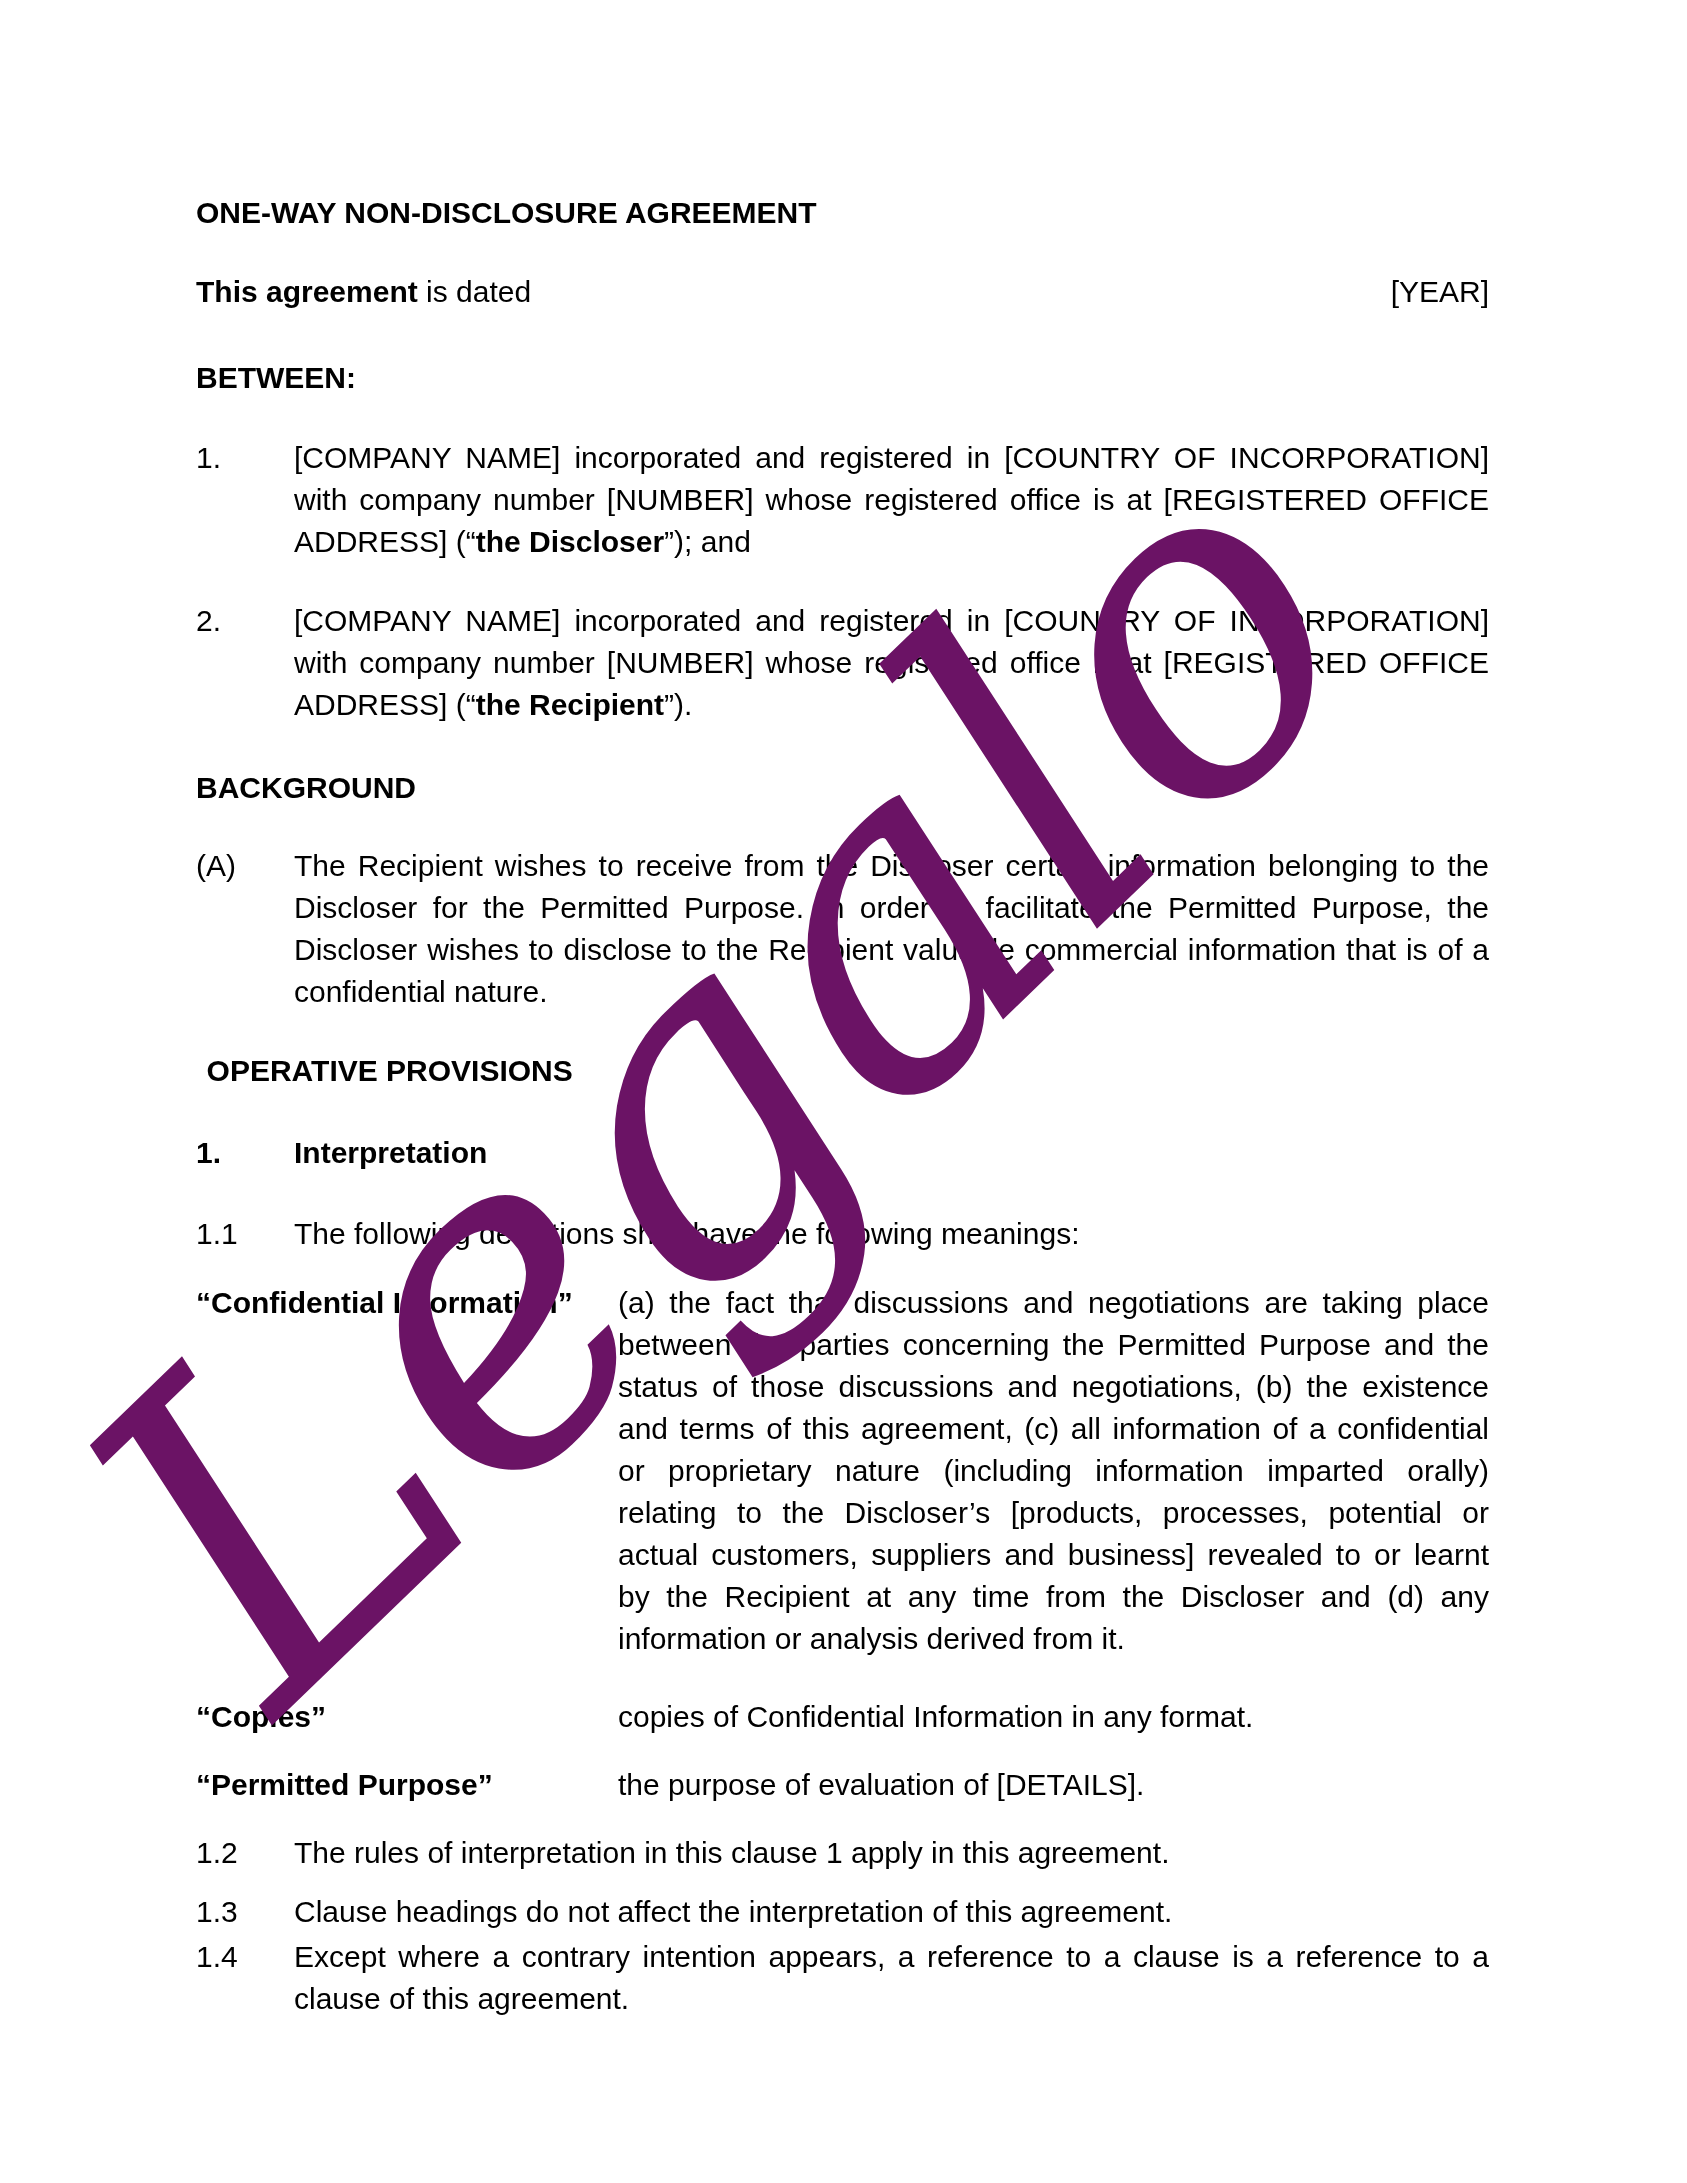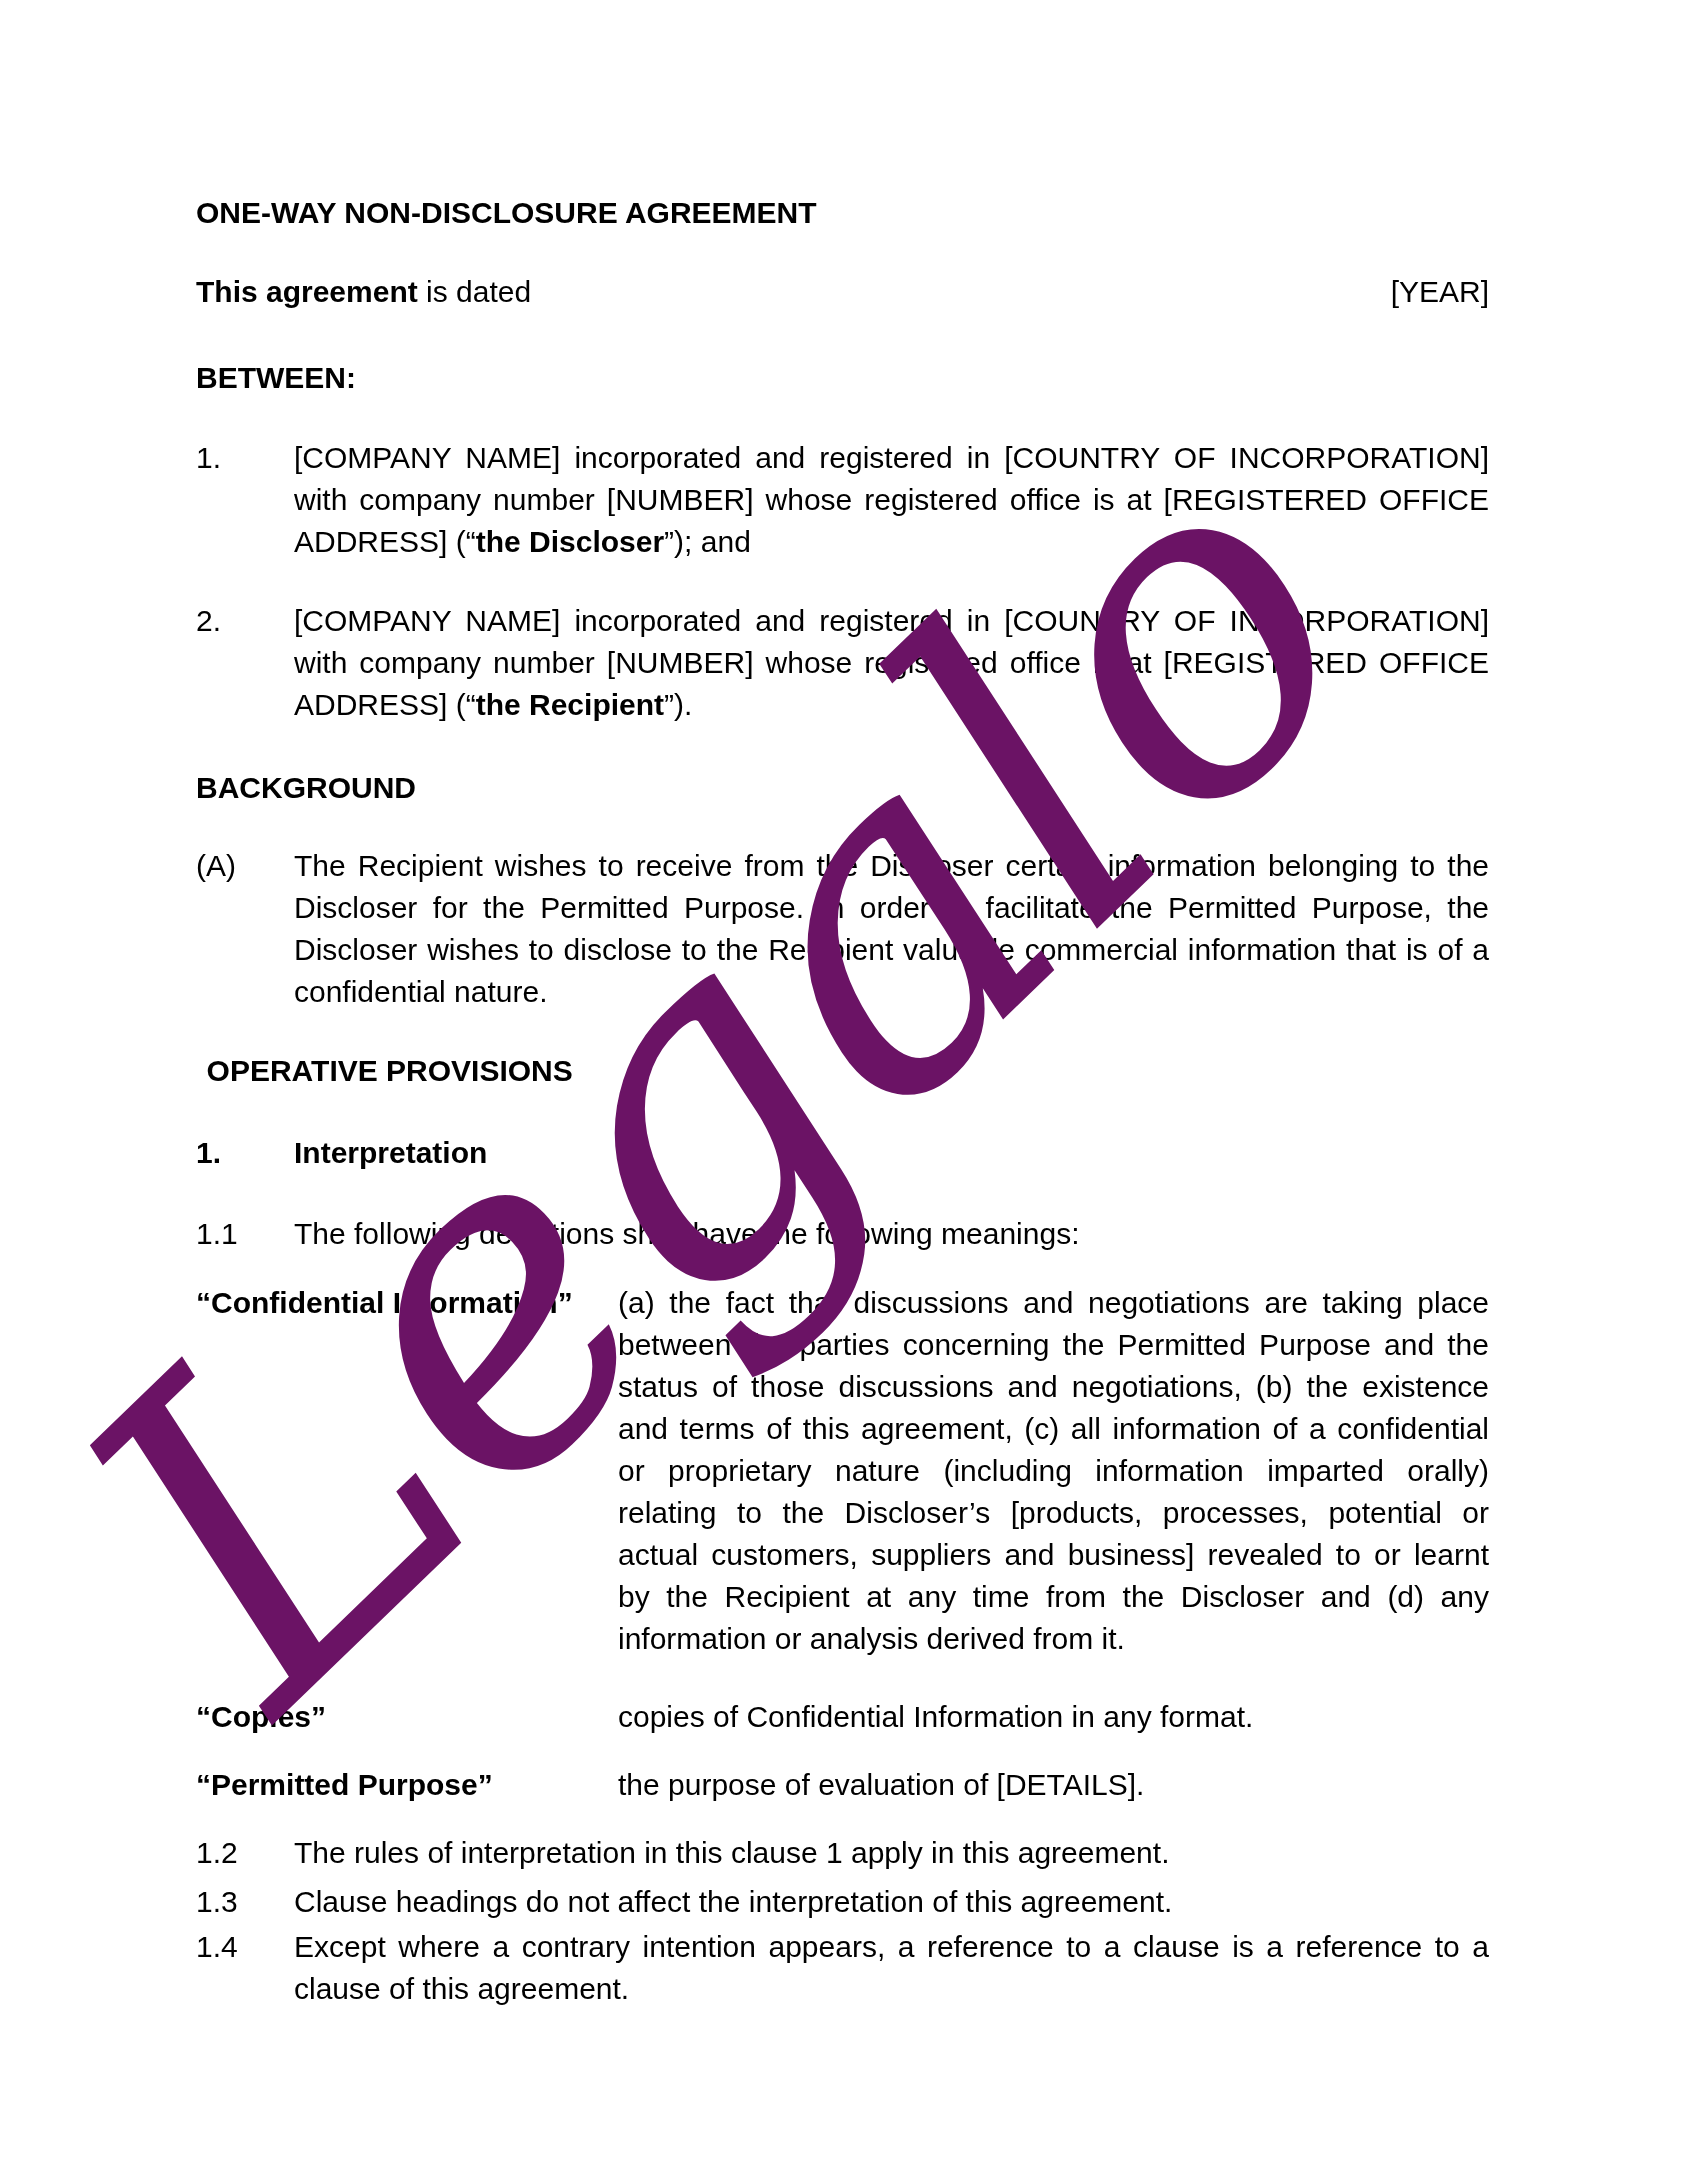--- a/index.html
+++ b/index.html
@@ -32,21 +32,21 @@
   .clause-head{margin-bottom:39px;}
   .clause-head .num,.clause-head .ctext{font-weight:bold;}
   .clause-head .ctext{text-align:left;}
   .intro-1-1{margin-bottom:26.5px;}
   .def-row{display:flex;}
   .def-row .term{flex:0 0 422px;font-weight:bold;}
   .def-row .dbody{flex:1;text-align:justify;}
   .def-ci{margin-bottom:36px;}
   .def-copies{margin-bottom:26.5px;}
   .def-pp{margin-bottom:26px;}
-  .c12{margin-bottom:7px;align-items:flex-end;}
+  .c12{margin-bottom:17px;align-items:flex-end;}
   .c13{margin-bottom:2.6px;}
   .watermark{
     position:absolute;
     left:721px;
     top:1075px;
     transform:translate(-50%,-50%) rotate(-44deg);
     font-family:"DejaVu Serif",serif;
     font-style:italic;
     font-size:450px;
     line-height:1;

